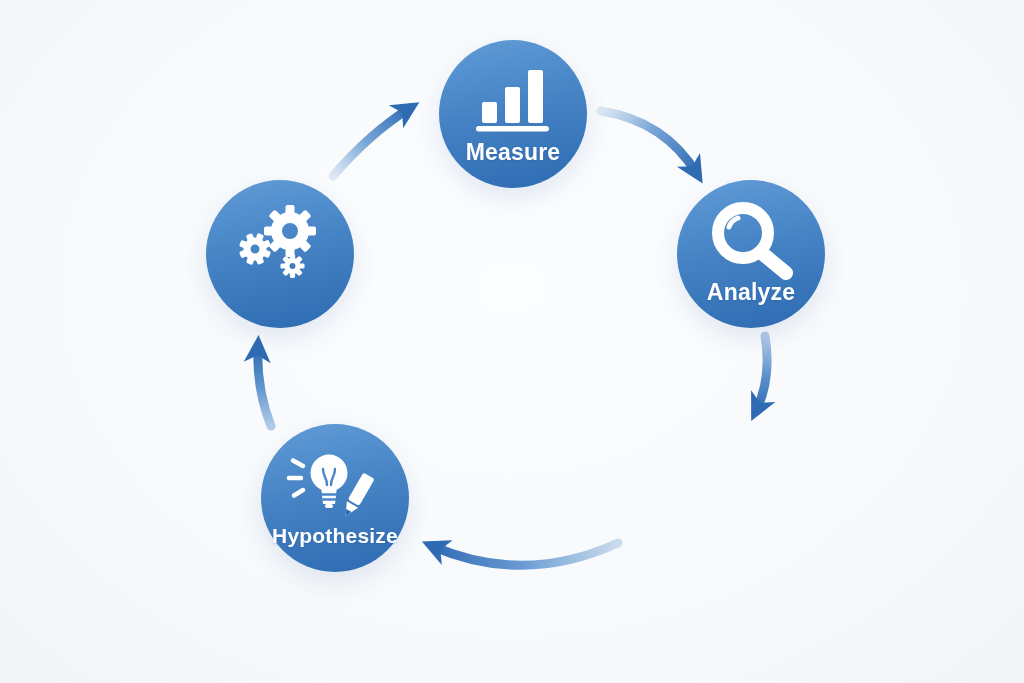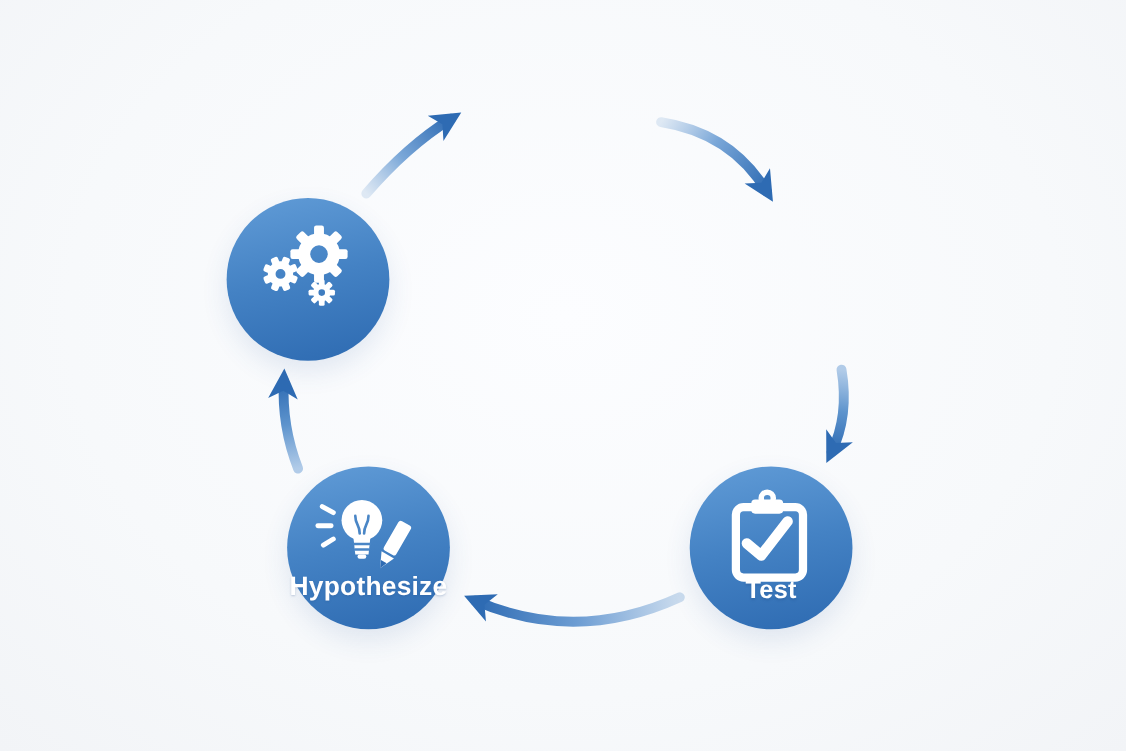--- a/index.html
+++ b/index.html
@@ -17,21 +17,21 @@
     background: linear-gradient(168deg, #619cd7 0%, #4482c4 48%, #2d6ab1 100%);
     box-shadow: 0 10px 24px rgba(49, 94, 153, 0.12);
   }
   .node-icon { position: absolute; left: 0; top: 0; width: 148px; height: 148px; }
   .node-label {
     position: absolute; left: 0; right: 0; bottom: 24px;
     text-align: center; color: #ffffff; font-weight: 700;
     font-size: 23px; line-height: 1; letter-spacing: 0.2px;
     text-shadow: 0 1px 2px rgba(30, 70, 130, 0.25);
   }
-  .node-label.small { font-size: 24px; bottom: 26px; margin-top: 32px; }
+  .node-label.small { font-size: 21px; bottom: 26px; margin-top: 32px; }
   .n-measure     { left: 439px; top:  40px; }
   .n-analyze     { left: 677px; top: 180px; }
   .n-test        { left: 627px; top: 424px; }
   .n-hypothesize { left: 261px; top: 424px; }
   .n-implement   { left: 206px; top: 180px; }
 </style>
 </head>
 <body>
 
 <div class="canvas">
@@ -67,31 +67,41 @@
           <stop offset="1" stop-color="#2e6bb3"></stop>
       </linearGradient>
     </defs>
     <path d="M 333 176 Q 370 133 410 108" fill="none" stroke="url(#g1)" stroke-width="9" stroke-linecap="round" marker-end="url(#head)"></path>
     <path d="M 601 111 Q 665 121 697 174" fill="none" stroke="url(#g2)" stroke-width="9" stroke-linecap="round" marker-end="url(#head)"></path>
     <path d="M 765 336 Q 772 378 756 411" fill="none" stroke="url(#g3)" stroke-width="9" stroke-linecap="round" marker-end="url(#head)"></path>
     <path d="M 618 543 Q 524 586 432 546" fill="none" stroke="url(#g4)" stroke-width="9" stroke-linecap="round" marker-end="url(#head)"></path>
     <path d="M 271 426 Q 256 388 258 346" fill="none" stroke="url(#g5)" stroke-width="9" stroke-linecap="round" marker-end="url(#head)"></path>
   </svg>
 
+  <div class="node n-measure">
+    <svg class="node-icon" viewBox="0 0 148 148">
+      <g fill="#ffffff">
+        <rect x="43" y="62" width="15" height="21" rx="2"></rect>
+        <rect x="66" y="47" width="15" height="36" rx="2"></rect>
+        <rect x="89" y="30" width="15" height="53" rx="2"></rect>
+        <rect x="37" y="86" width="73" height="5.5" rx="2.75"></rect>
+      </g>
+    </svg>
+    <div class="node-label">Measure</div>
+  </div>
 
+  <div class="node n-analyze">
+    <svg class="node-icon" viewBox="0 0 148 148">
+      <circle cx="66" cy="53" r="25" fill="none" stroke="#ffffff" stroke-width="12"></circle>
+      <path d="M 52 47 A 15 15 0 0 1 61 38" fill="none" stroke="#ffffff" stroke-width="5" stroke-linecap="round"></path>
+      <line x1="86" y1="74" x2="109" y2="93" stroke="#ffffff" stroke-width="14" stroke-linecap="round"></line>
+    </svg>
+    <div class="node-label">Analyze</div>
+  </div>
 
-  <div class="node n-test">
-    <svg class="node-icon" viewBox="0 0 148 148">
-      <circle cx="70.5" cy="29" r="5.5" fill="none" stroke="#ffffff" stroke-width="5"></circle>
-      <rect x="42" y="37" width="61" height="64" rx="7" fill="none" stroke="#ffffff" stroke-width="7.5"></rect>
-      <rect x="56" y="30" width="29" height="13" rx="3.5" fill="#ffffff"></rect>
-      <polyline points="52,70 65,81 89,50" fill="none" stroke="#ffffff" stroke-width="9.5" stroke-linecap="round" stroke-linejoin="round"></polyline>
-    </svg>
-    <div class="node-label">Test</div>
-  </div>
 
   <div class="node n-hypothesize">
     <svg class="node-icon" viewBox="0 0 148 148">
 
       <g stroke="#ffffff" stroke-width="4.5" stroke-linecap="round">
         <line x1="42" y1="42" x2="32" y2="36.5"></line>
         <line x1="40" y1="54" x2="28" y2="54"></line>
         <line x1="42" y1="66" x2="33" y2="71.5"></line>
       </g>
 

